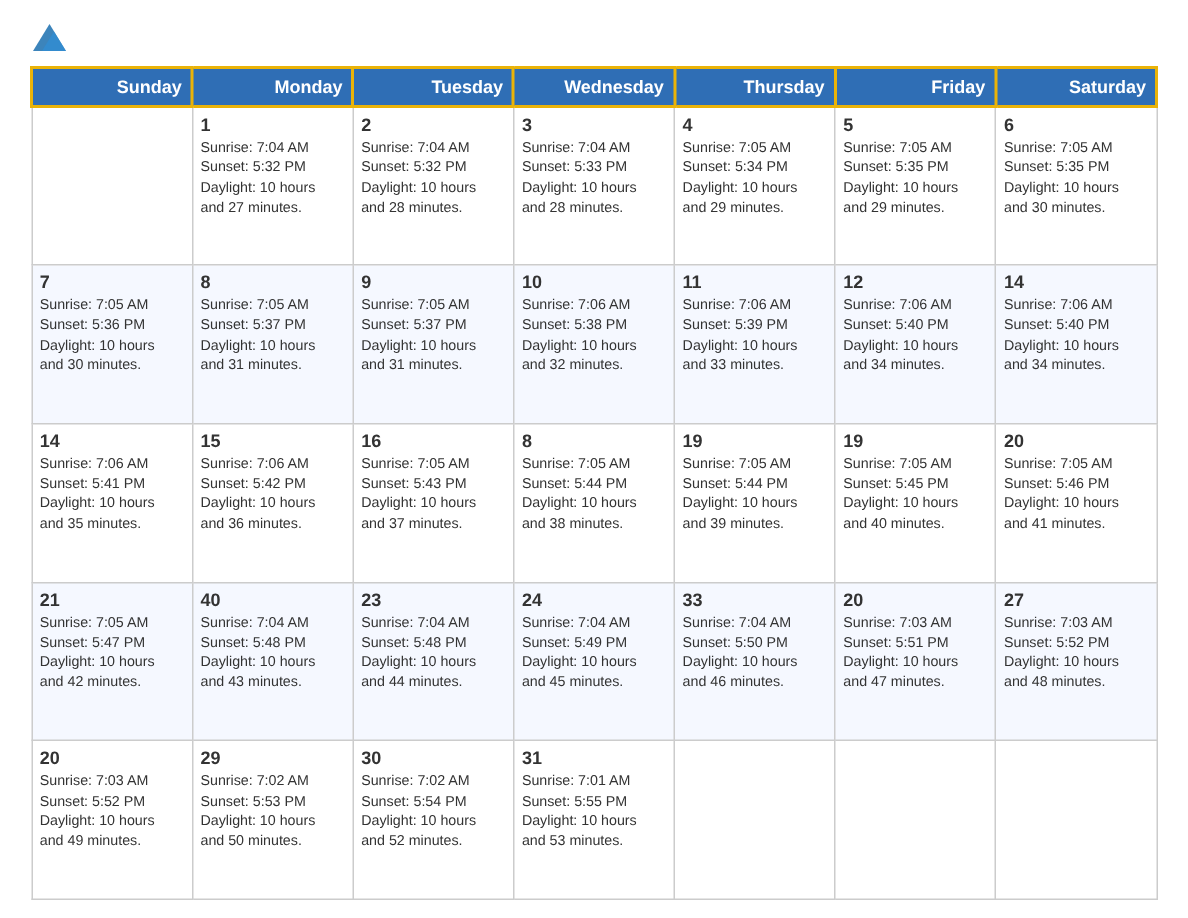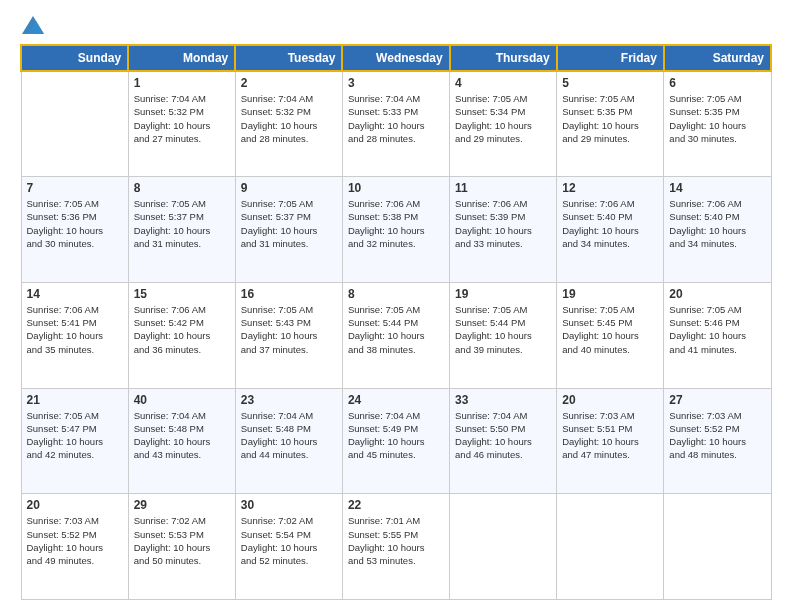--- a/index.html
+++ b/index.html
@@ -348,21 +348,21 @@
 and 50 minutes.</div>
           </td>
           <td>
             <span class="day-num">30</span>
             <div class="day-detail" style="white-space: pre-line;">Sunrise: 7:02 AM
 Sunset: 5:54 PM
 Daylight: 10 hours
 and 52 minutes.</div>
           </td>
           <td>
-            <span class="day-num">22</span>
+            <span class="day-num">31</span>
             <div class="day-detail" style="white-space: pre-line;">Sunrise: 7:01 AM
 Sunset: 5:55 PM
 Daylight: 10 hours
 and 53 minutes.</div>
           </td>
           <td class="empty-cell"></td>
           <td class="empty-cell"></td>
           <td class="empty-cell"></td>
         </tr>
       </tbody>

